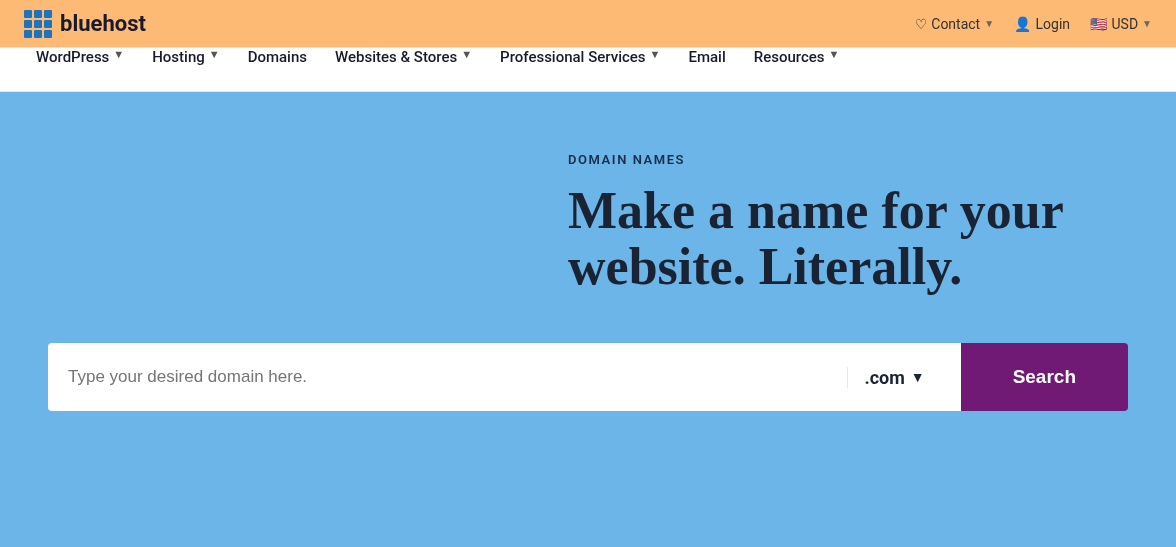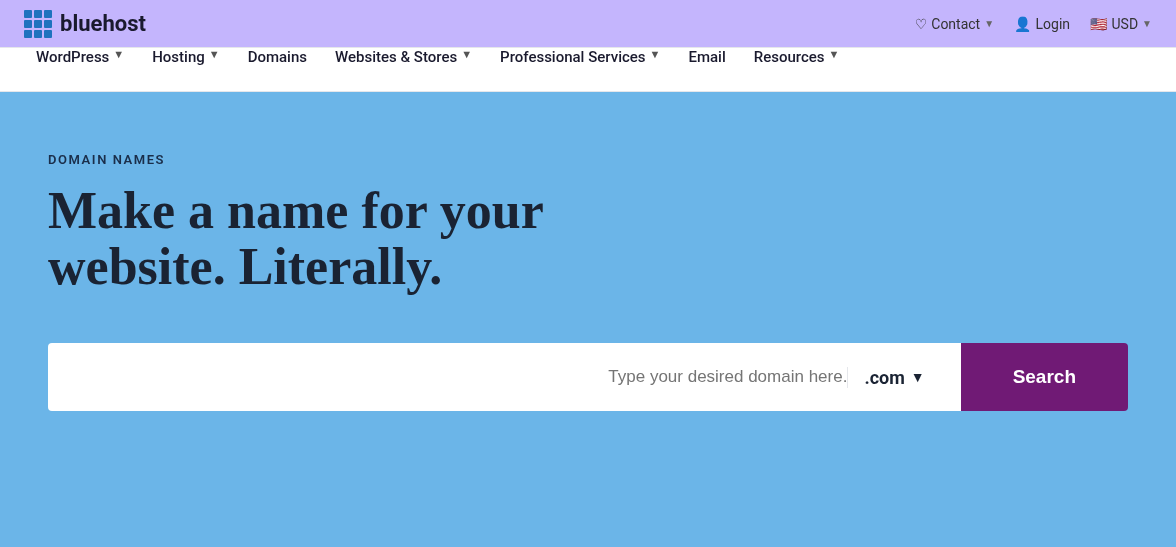--- a/index.html
+++ b/index.html
@@ -1,20 +1,20 @@
 <!DOCTYPE html>
 <html><head>
   <meta charset="utf-8">
   <style>
     * { margin: 0; padding: 0; box-sizing: border-box; }
     body { font-family: -apple-system, BlinkMacSystemFont, 'Segoe UI', Roboto, Arial, sans-serif; width: 1176px; height: 547px; overflow: hidden; }
 
     
     .top-bar {
-      background: #c4b5fd;
+      background: #fdba74;
       border-bottom: 1px solid #e5e7eb;
       padding: 0 24px;
       height: 48px;
       display: flex;
       align-items: center;
       justify-content: space-between;
     }
     .logo-area {
       display: flex;
       align-items: center;
@@ -85,20 +85,21 @@
       padding: 60px 48px 40px 48px;
       display: flex;
       flex-direction: column;
       justify-content: flex-start;
     }
     .hero-content {
       display: flex;
       justify-content: space-between;
       align-items: flex-end;
       max-width: 1100px;
+      flex-direction: column;
     }
     .hero-left {
       max-width: 560px;
     }
     .hero-eyebrow {
       font-size: 13px;
       font-weight: 600;
       letter-spacing: 0.12em;
       color: #1a2e4a;
       text-transform: uppercase;
@@ -138,21 +139,20 @@
       border-radius: 4px 0 0 4px;
       border: none;
     }
     .search-input {
       flex: 1;
       border: none;
       outline: none;
       font-size: 17px;
       color: #999;
       background: transparent;
-      text-align: right;
     }
     .tld-selector {
       display: flex;
       align-items: center;
       gap: 6px;
       padding: 0 16px;
       font-size: 18px;
       font-weight: 700;
       color: #1a2333;
       cursor: pointer;

